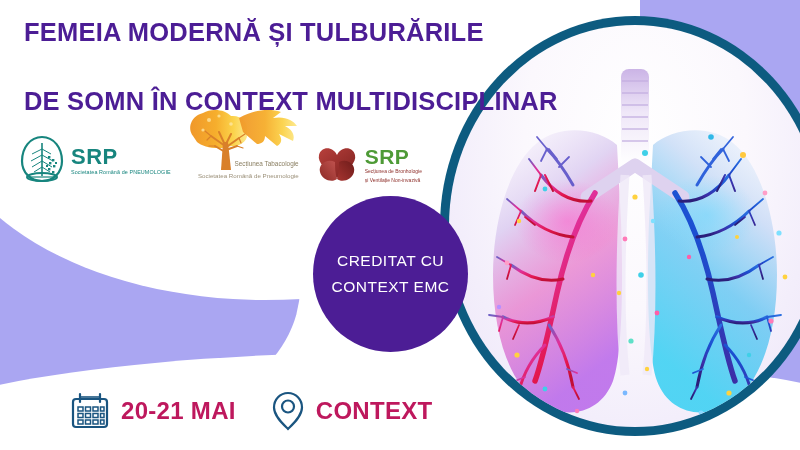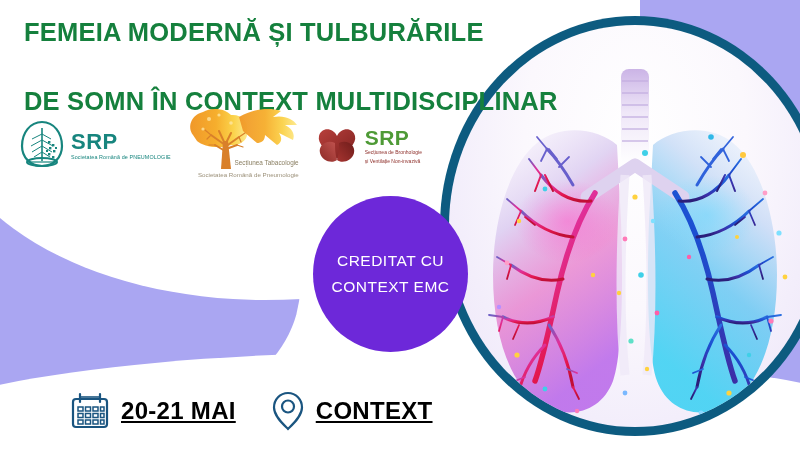--- a/index.html
+++ b/index.html
@@ -56,36 +56,36 @@
     left: 0; top: 0;
     width: 640px; height: 185px;
     background: #ffffff;
   }
 
   
   .title {
     position: absolute;
     left: 24px; top: 16px;
     width: 560px;
-    color: #15803d;
+    color: #4c1d95;
     font-size: 25.5px;
     font-weight: bold;
     letter-spacing: 0.2px;
     line-height: 33px;
     text-transform: uppercase;
   }
   .title .l2 { display: block; margin-top: 36px; }
 
   
   .logos {
     position: absolute;
     left: 18px; top: 104px;
     height: 84px;
     display: flex;
-    align-items: center;
+    align-items: flex-end;
     gap: 10px;
   }
   .logo { display: flex; align-items: center; }
 
   
   .logo1 { gap: 5px; }
   .logo1 .mark { width: 48px; height: 54px; }
   .logo1 .txt { display: block; }
   .logo1 .srp {
     color: #17857e;
@@ -159,21 +159,21 @@
     background: radial-gradient(ellipse at 50% 28%, #ffffff 0%, #fbf8fd 42%, #f3eefb 70%, #ece4f7 100%);
   }
   .lungs-svg { position: absolute; left: 0; top: 0; }
 
   
   .emc-badge {
     position: absolute;
     left: 313px; top: 196px;
     width: 155px; height: 156px;
     border-radius: 50%;
-    background: #6d28d9;
+    background: #4c1d95;
     display: flex;
     flex-direction: column;
     align-items: center;
     justify-content: center;
     color: #ffffff;
     font-size: 15.5px;
     letter-spacing: 0.5px;
     line-height: 26px;
     text-align: center;
   }
@@ -184,23 +184,22 @@
     left: 70px; top: 390px;
     display: flex;
     align-items: center;
     gap: 11px;
     color: #1a5580;
   }
   .footer .label {
     font-size: 24px;
     font-weight: bold;
     letter-spacing: 0.3px;
-    color: #000000;
+    color: #be185d;
     white-space: nowrap;
-    text-decoration: underline;
   }
   .footer .gap { width: 13px; }
 </style>
 </head>
 <body>
 
 <div id="banner">
 
   <div class="bg-layer">
     <div class="bg-right-purple"></div>

